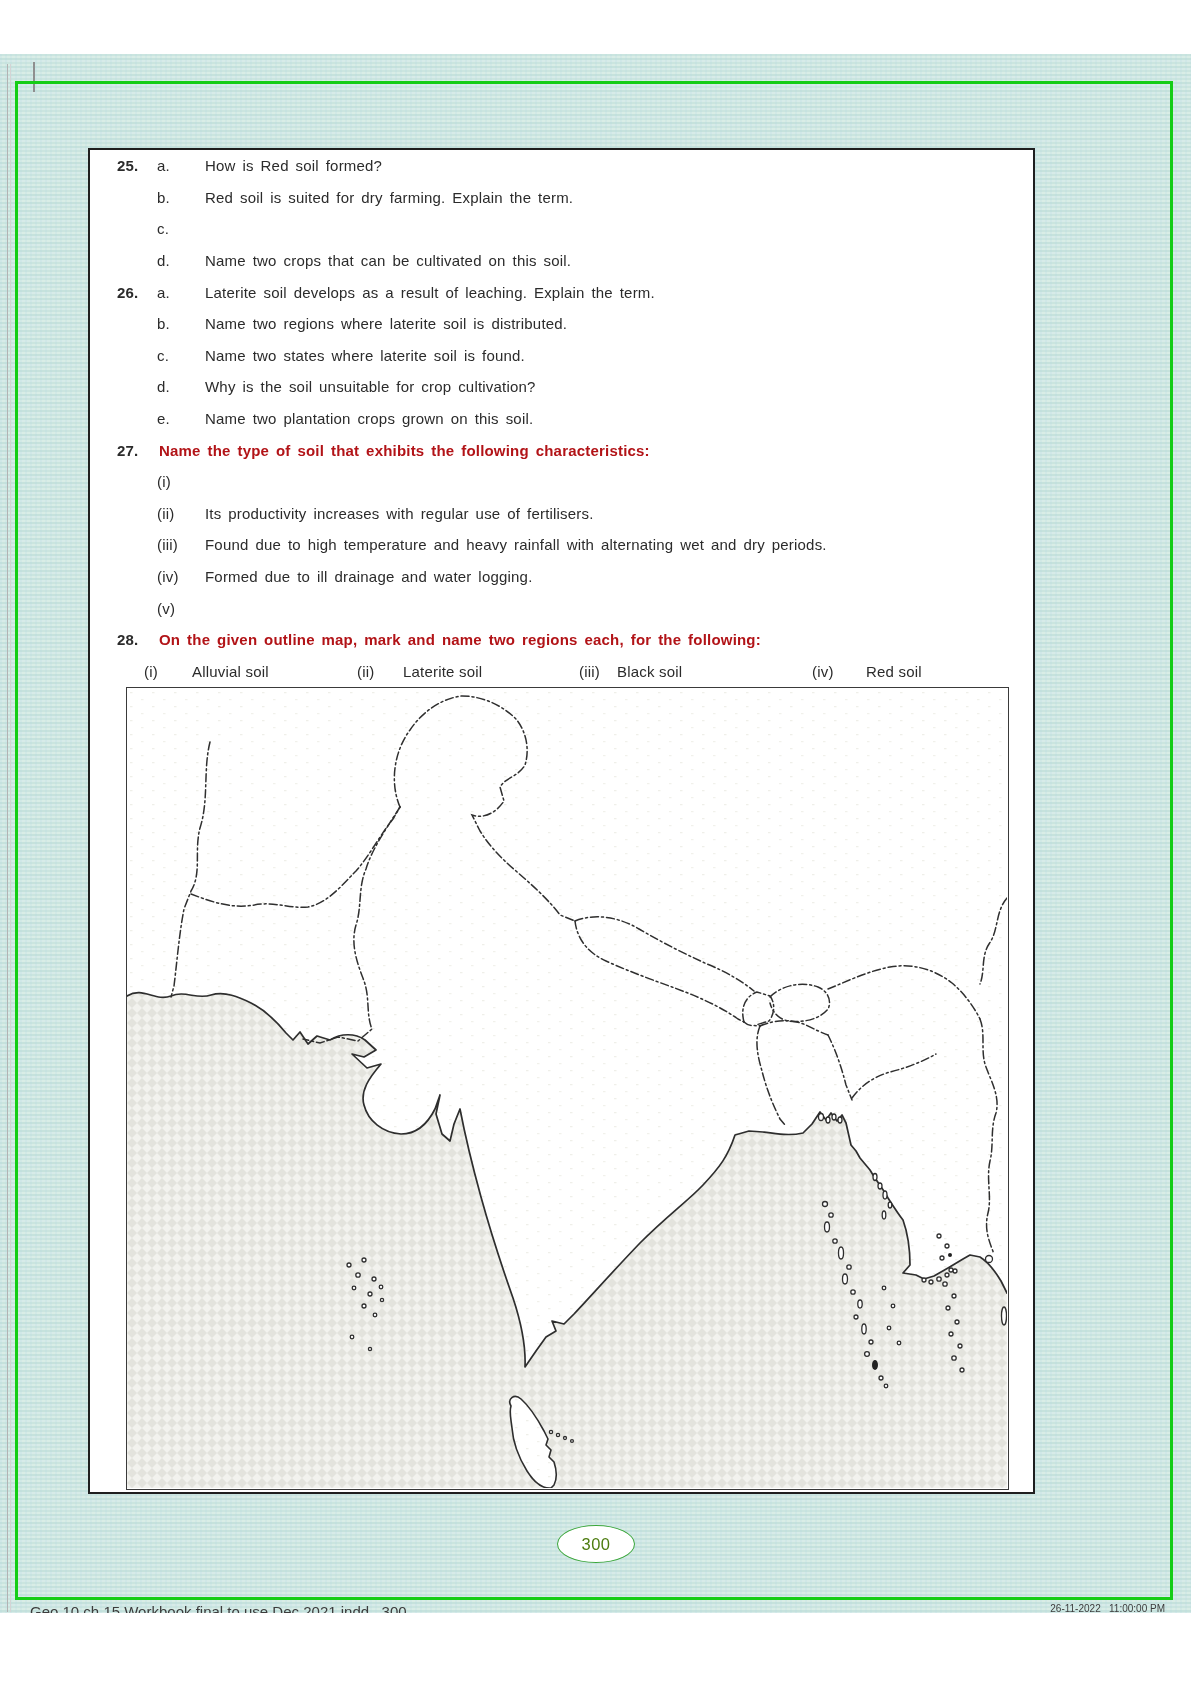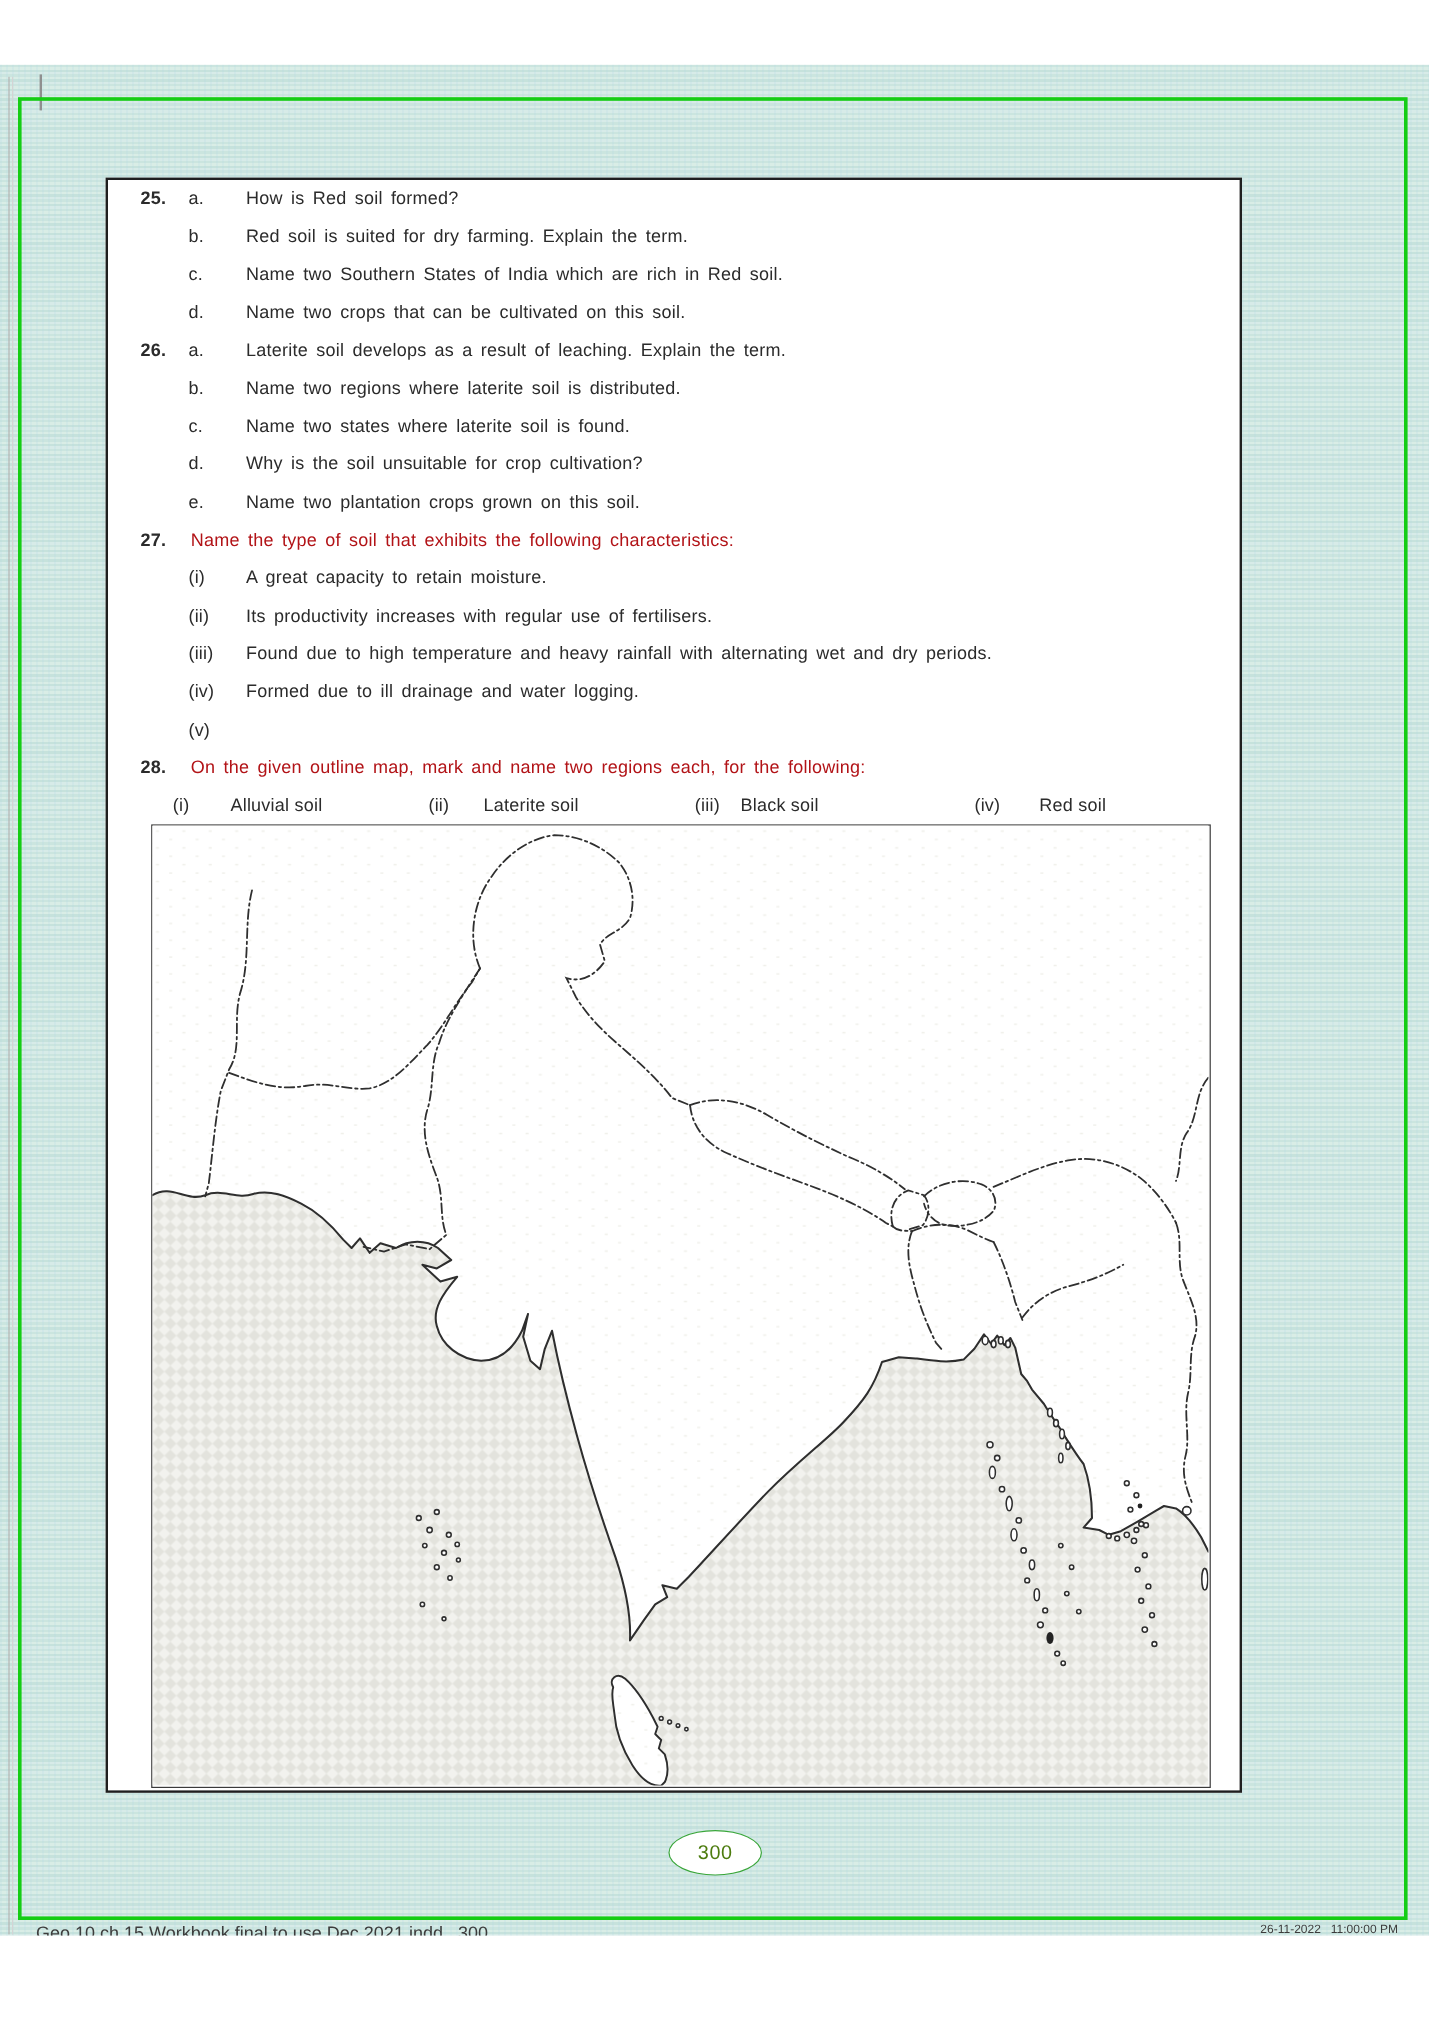--- a/index.html
+++ b/index.html
@@ -22,21 +22,21 @@
   }
   .panel{
     position:absolute;left:88px;top:148px;width:947px;height:1346px;
     background:#ffffff;border:2px solid #1f1f1f;box-sizing:border-box;
   }
   .q-list{position:absolute;left:0;top:0;width:100%;}
   .q-row{display:flex;align-items:center;height:31.6px;font-size:15px;letter-spacing:0.2px;word-spacing:2.5px;}
   .col-num{flex:0 0 40px;padding-left:27px;font-weight:bold;}
   .col-letter{flex:0 0 48px;}
   .col-text{flex:1;}
-  .q-heading{color:#b21317;font-weight:normal;padding-left:2px;}
+  .q-heading{color:#b21317;font-weight:bold;padding-left:2px;}
   .options-row{position:relative;height:31.6px;font-size:15px;letter-spacing:0.2px;}
   .options-row span{position:absolute;top:50%;transform:translateY(-50%);white-space:nowrap;}
   .opt-l0{left:54px;}  .opt-t0{left:102px;}
   .opt-l1{left:267px;} .opt-t1{left:313px;}
   .opt-l2{left:489px;} .opt-t2{left:527px;}
   .opt-l3{left:722px;} .opt-t3{left:740px;margin-left:36px;}
   .map-box{
     position:absolute;left:36px;top:537px;width:881px;height:801px;
     border:1.5px solid #3a3a3a;background:#fff;
   }
@@ -69,21 +69,20 @@
       <span class="col-text">How is Red soil formed?</span>
     </div>
     <div class="q-row">
       <span class="col-num"></span>
       <span class="col-letter">b.</span>
       <span class="col-text">Red soil is suited for dry farming. Explain the term.</span>
     </div>
     <div class="q-row">
       <span class="col-num"></span>
       <span class="col-letter">c.</span>
-      <span class="col-text">Name two Southern States of India which are rich in Red soil.</span>
     </div>
     <div class="q-row">
       <span class="col-num"></span>
       <span class="col-letter">d.</span>
       <span class="col-text">Name two crops that can be cultivated on this soil.</span>
     </div>
 
     <div class="q-row">
       <span class="col-num">26.</span>
       <span class="col-letter">a.</span>
@@ -110,21 +109,20 @@
       <span class="col-text">Name two plantation crops grown on this soil.</span>
     </div>
 
     <div class="q-row">
       <span class="col-num">27.</span>
       <span class="q-heading">Name the type of soil that exhibits the following characteristics:</span>
     </div>
     <div class="q-row">
       <span class="col-num"></span>
       <span class="col-letter">(i)</span>
-      <span class="col-text">A great capacity to retain moisture.</span>
     </div>
     <div class="q-row">
       <span class="col-num"></span>
       <span class="col-letter">(ii)</span>
       <span class="col-text">Its productivity increases with regular use of fertilisers.</span>
     </div>
     <div class="q-row">
       <span class="col-num"></span>
       <span class="col-letter">(iii)</span>
       <span class="col-text">Found due to high temperature and heavy rainfall with alternating wet and dry periods.</span>

